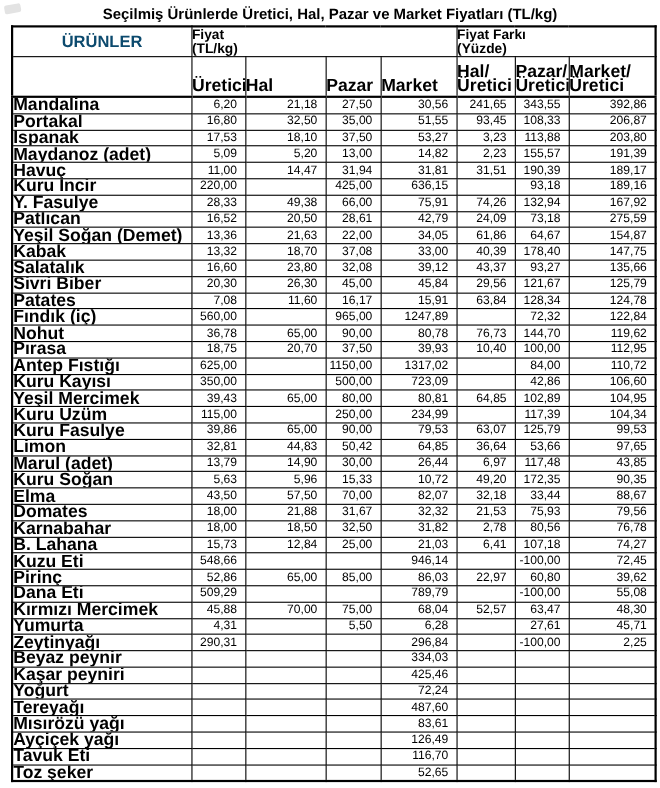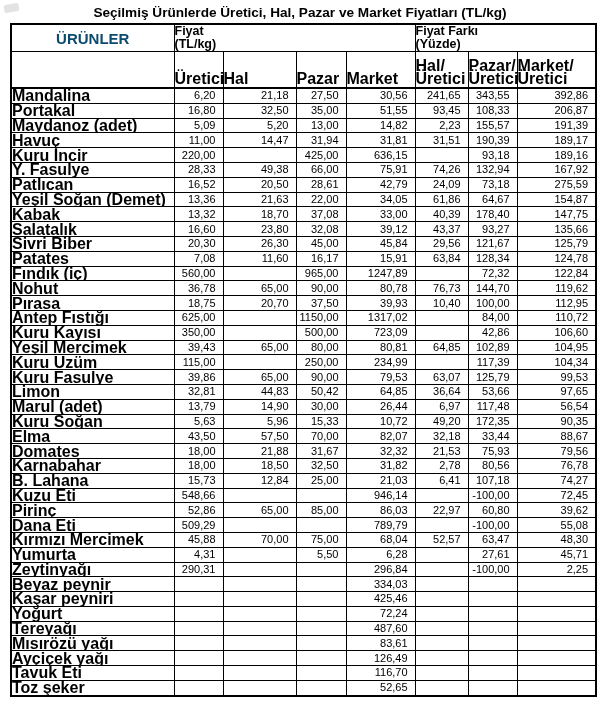--- a/index.html
+++ b/index.html
@@ -128,20 +128,30 @@
         <td class="prod">Portakal</td>
         <td class="num">16,80</td>
         <td class="num">32,50</td>
         <td class="num">35,00</td>
         <td class="num">51,55</td>
         <td class="num">93,45</td>
         <td class="num">108,33</td>
         <td class="num">206,87</td>
       </tr>
       <tr>
+        <td class="prod">Ispanak</td>
+        <td class="num">17,53</td>
+        <td class="num">18,10</td>
+        <td class="num">37,50</td>
+        <td class="num">53,27</td>
+        <td class="num">3,23</td>
+        <td class="num">113,88</td>
+        <td class="num">203,80</td>
+      </tr>
+      <tr>
         <td class="prod">Maydanoz (adet)</td>
         <td class="num">5,09</td>
         <td class="num">5,20</td>
         <td class="num">13,00</td>
         <td class="num">14,82</td>
         <td class="num">2,23</td>
         <td class="num">155,57</td>
         <td class="num">191,39</td>
       </tr>
       <tr>
@@ -325,21 +335,21 @@
         <td class="num">97,65</td>
       </tr>
       <tr>
         <td class="prod">Marul (adet)</td>
         <td class="num">13,79</td>
         <td class="num">14,90</td>
         <td class="num">30,00</td>
         <td class="num">26,44</td>
         <td class="num">6,97</td>
         <td class="num">117,48</td>
-        <td class="num">56,54</td>
+        <td class="num">43,85</td>
       </tr>
       <tr>
         <td class="prod">Kuru Soğan</td>
         <td class="num">5,63</td>
         <td class="num">5,96</td>
         <td class="num">15,33</td>
         <td class="num">10,72</td>
         <td class="num">49,20</td>
         <td class="num">172,35</td>
         <td class="num">90,35</td>

